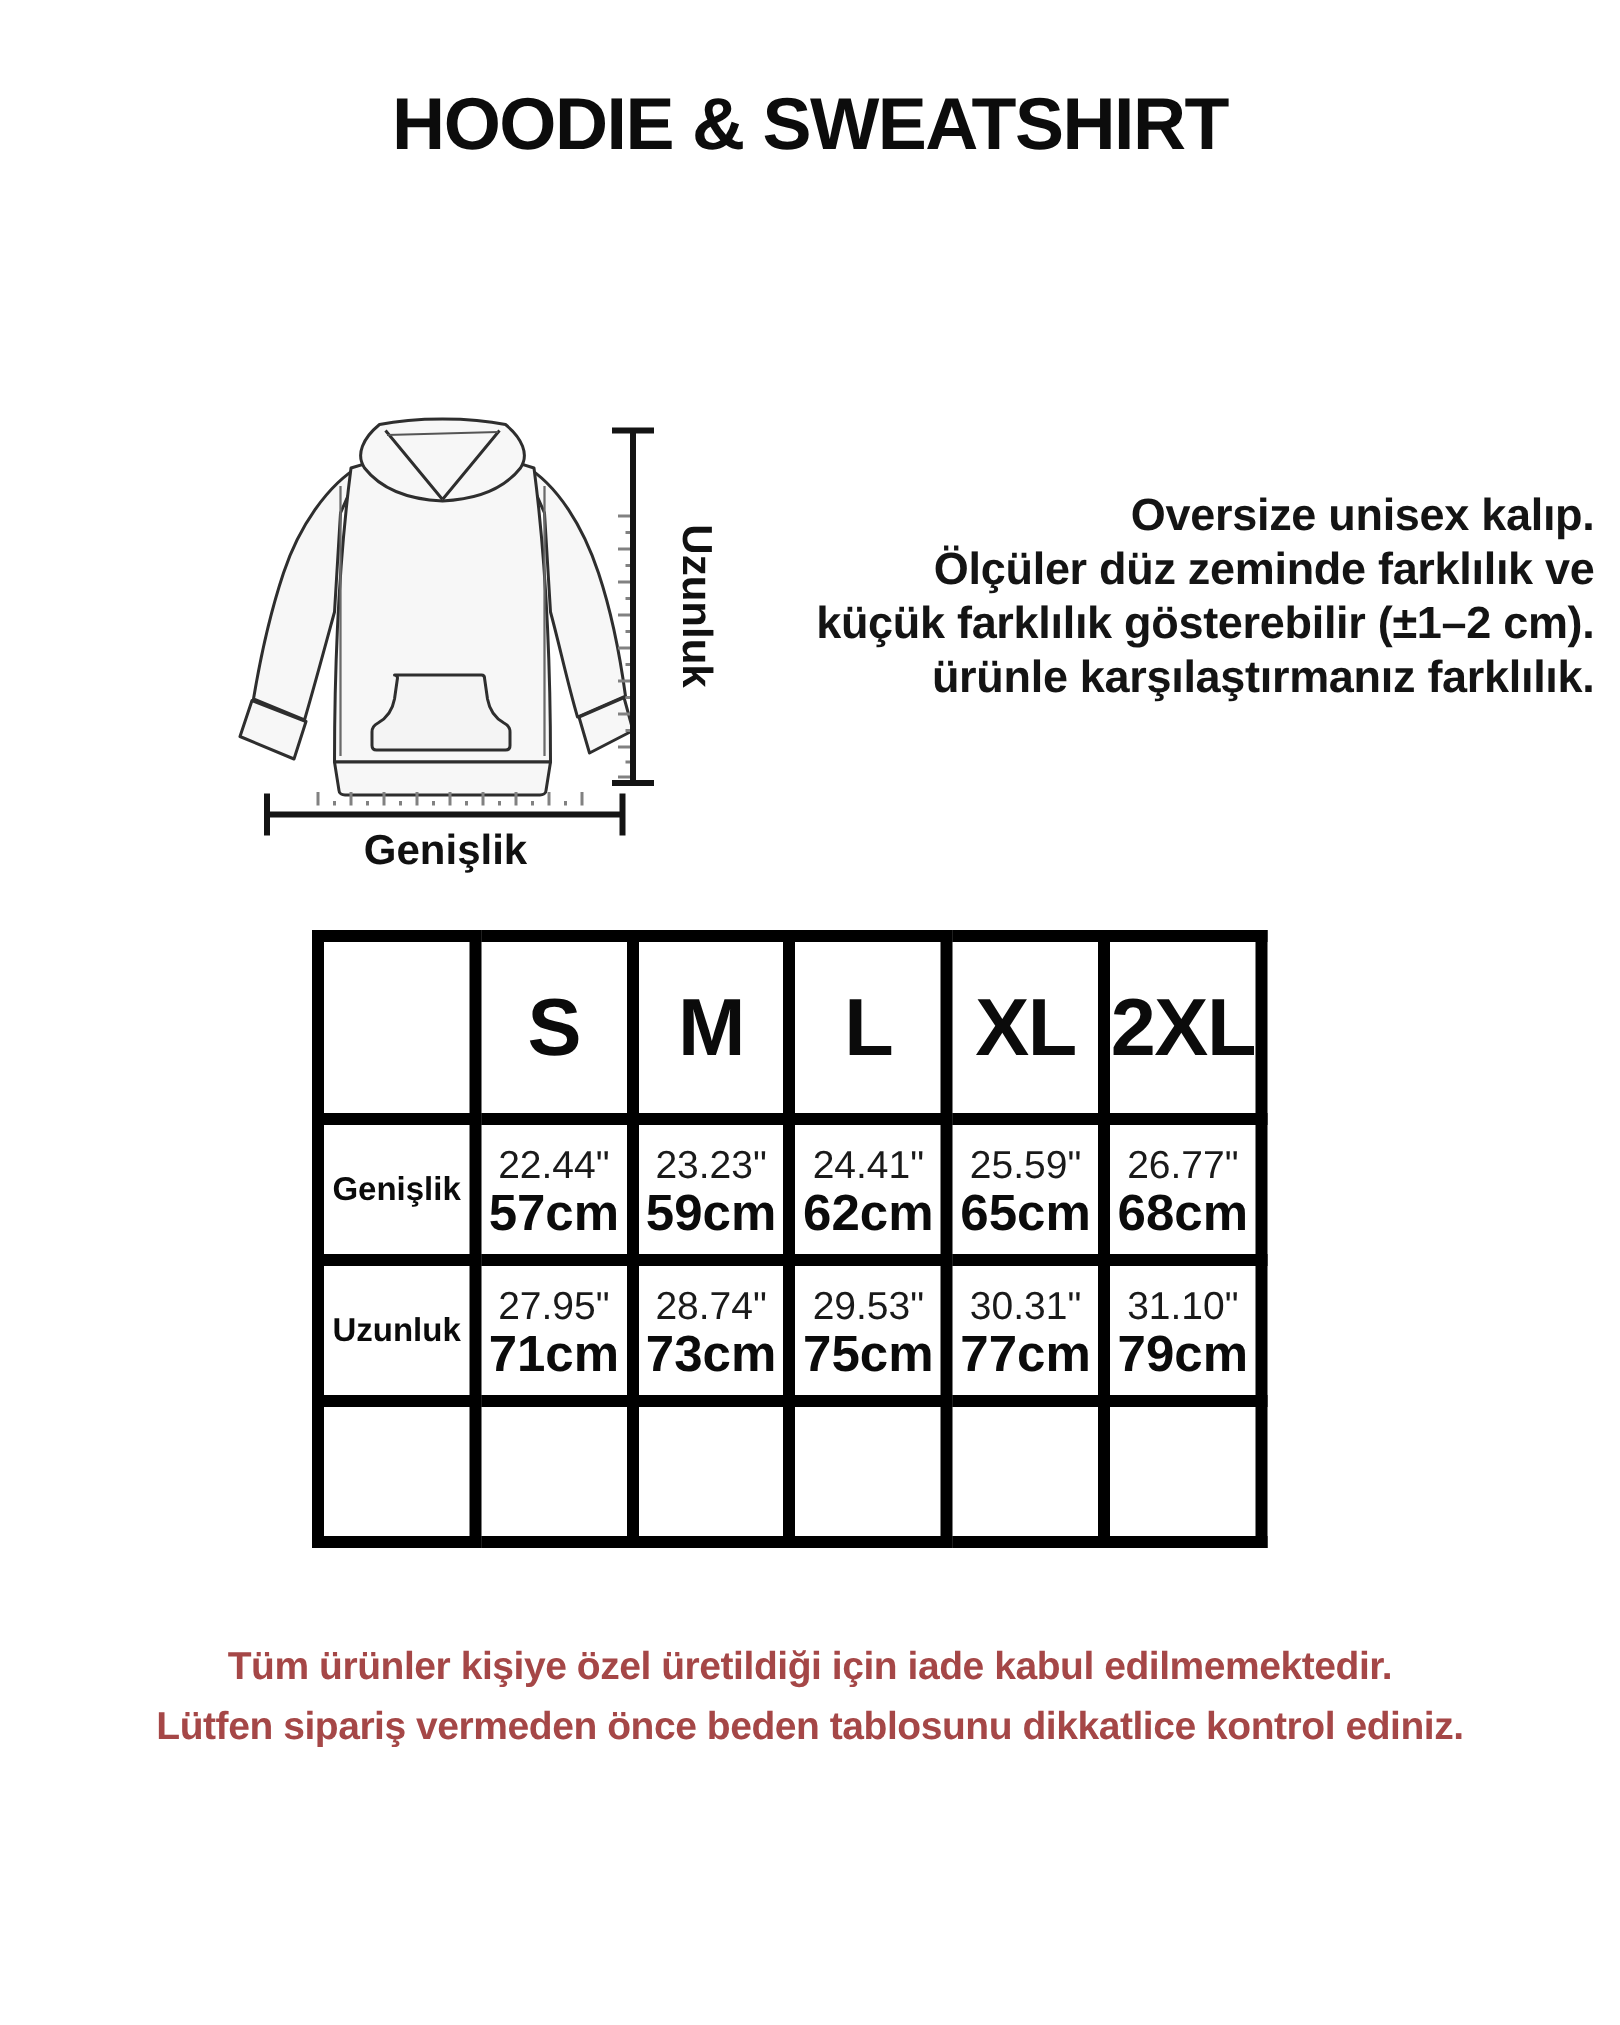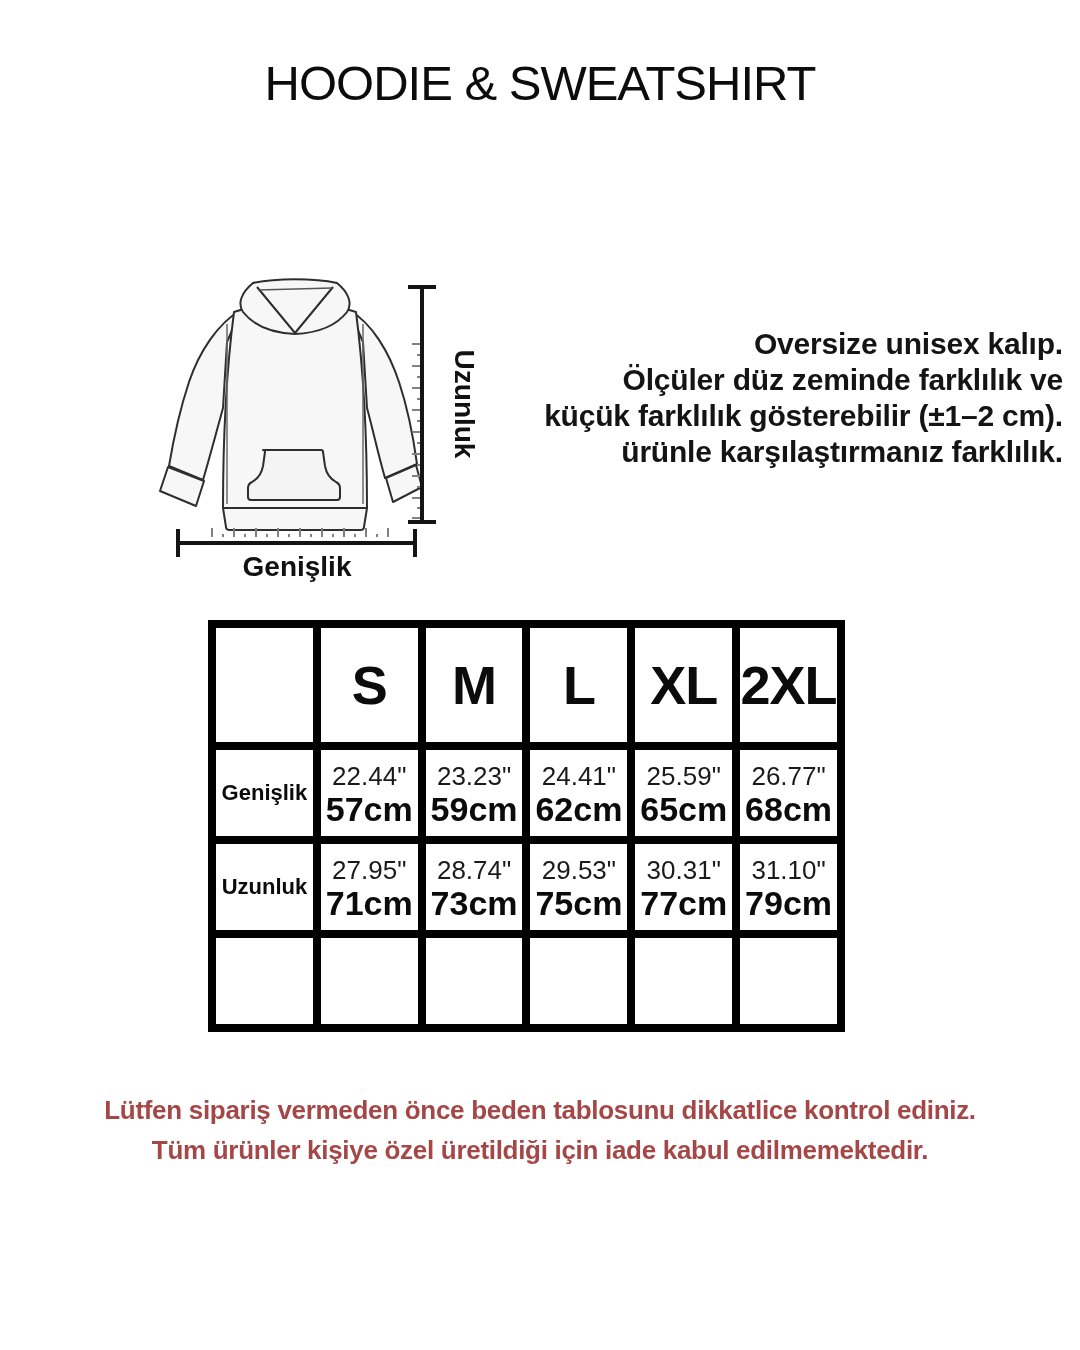--- a/index.html
+++ b/index.html
@@ -2,21 +2,21 @@
 <html><head>
 <meta charset="utf-8">
 <style>
   * { margin:0; padding:0; box-sizing:border-box; }
   html,body { background:#ffffff; }
   body { font-family:"Liberation Sans","DejaVu Sans",sans-serif; color:#0d0d0d; }
   .canvas { position:relative; width:1080px; height:1350px; background:#ffffff; overflow:hidden; margin:0 auto; }
 
   
   .title-block { position:absolute; top:52px; left:0; width:100%; text-align:center; }
-  .title-line { font-size:49px; font-weight:normal; letter-spacing:-1px; line-height:63px; color:#0c0c0c; }
+  .title-line { font-size:49px; font-weight:bold; letter-spacing:-1px; line-height:63px; color:#0c0c0c; }
 
   
   .diagram { position:absolute; left:146px; top:266px; width:340px; height:320px; }
   .diagram svg { display:block; width:100%; height:100%; }
 
   
   .fit-info { position:absolute; top:326px; right:17px; width:520px; text-align:right; }
   .fit-info .line { display:block; font-size:30px; font-weight:bold; line-height:36px; color:#141414; letter-spacing:-0.2px; }
 
   
@@ -160,17 +160,17 @@
         <td></td>
         <td></td>
         <td></td>
         <td></td>
         <td></td>
       </tr>
     </tbody>
   </table>
 
   <div class="footer-warning">
+    <span class="line">Tüm ürünler kişiye özel üretildiği için iade kabul edilmemektedir.</span>
     <span class="line">Lütfen sipariş vermeden önce beden tablosunu dikkatlice kontrol ediniz.</span>
-    <span class="line">Tüm ürünler kişiye özel üretildiği için iade kabul edilmemektedir.</span>
   </div>
 
 </div>
 
 </body></html>

